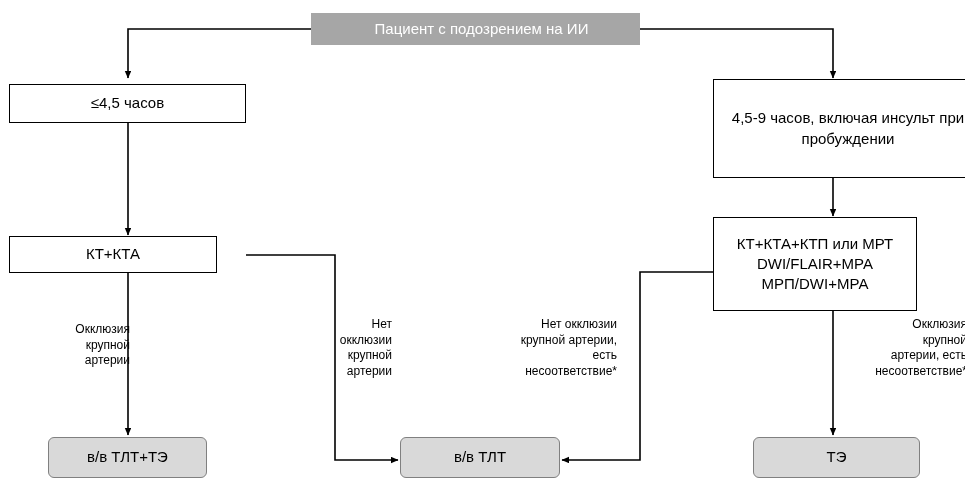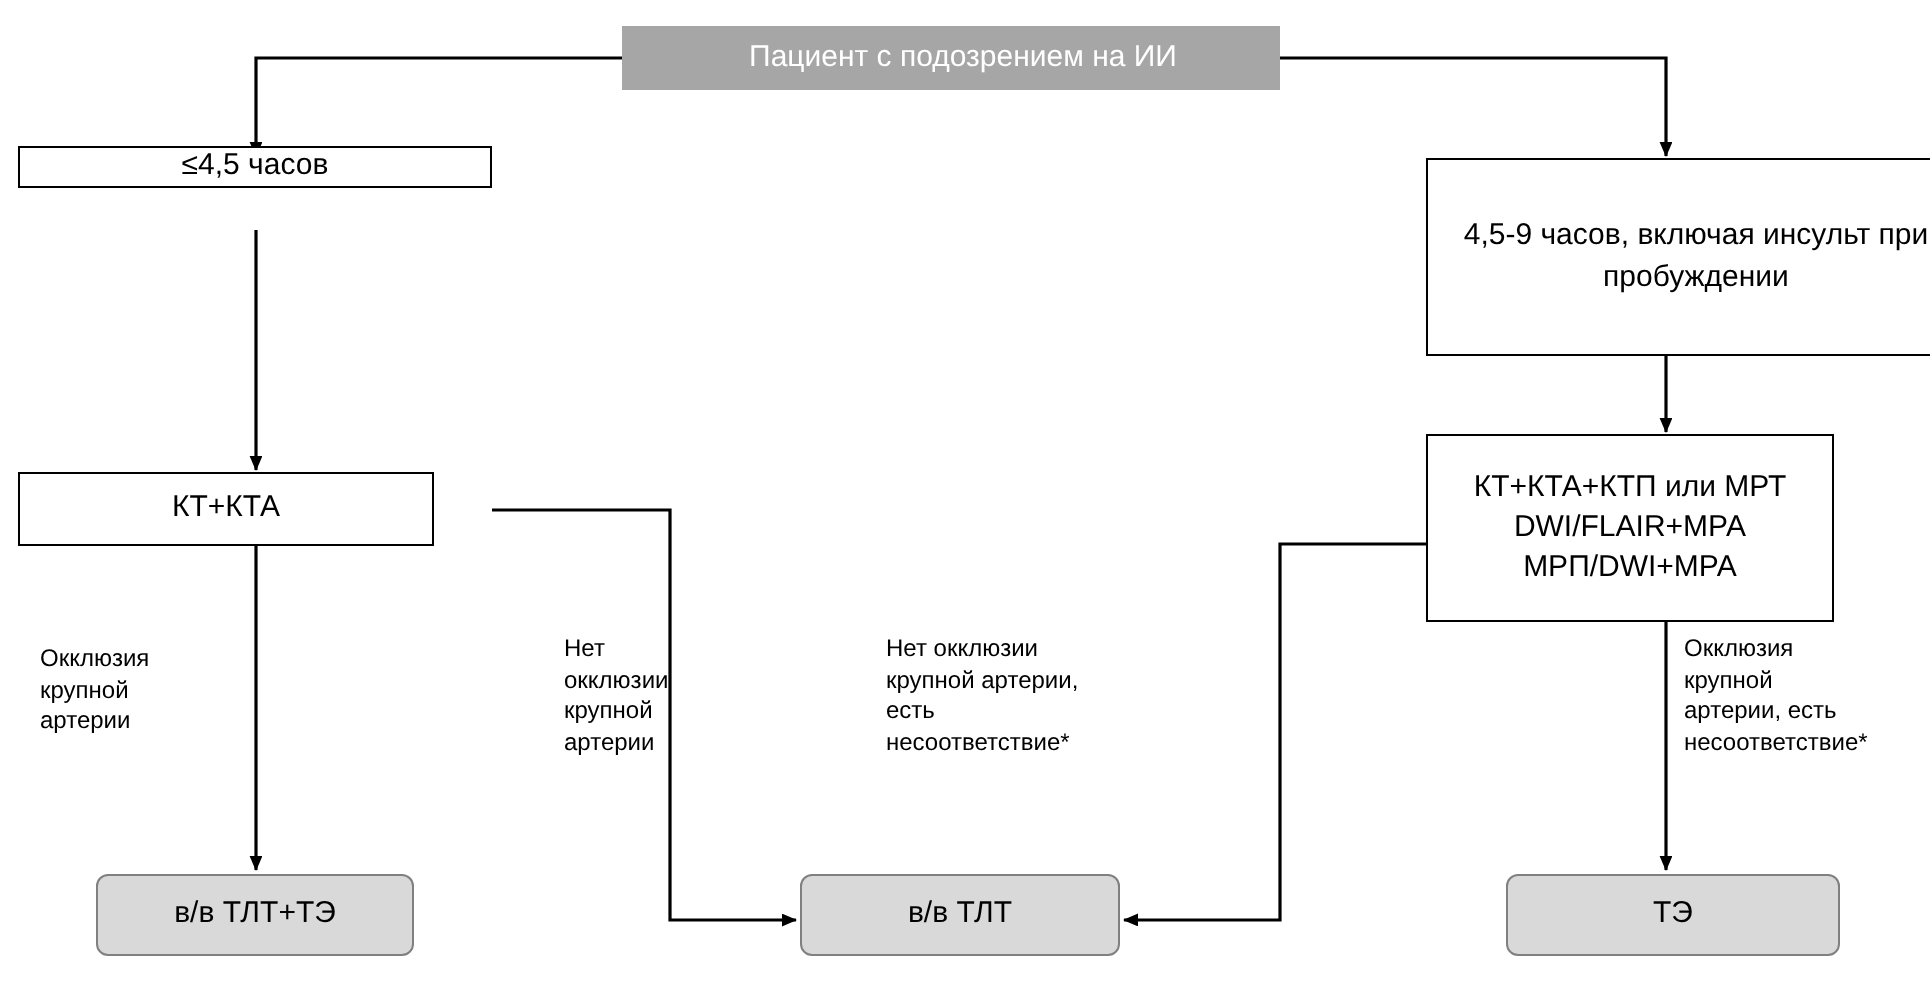--- a/index.html
+++ b/index.html
@@ -42,21 +42,21 @@
     font-size: 15px;
   }
   .node.rounded {
     border-radius: 6px;
   }
   .label {
     position: absolute;
     font-size: 12px;
     line-height: 1.3;
     color: #000000;
-    text-align: left;
+    text-align: right;
     white-space: pre-line;
   }
   svg.edges {
     position: absolute;
     left: 0;
     top: 0;
     width: 965px;
     height: 491px;
     pointer-events: none;
   }
@@ -89,21 +89,21 @@
       <path d="M713,272 L640,272 L640,460 L562,460" marker-end="url(#arrow)"></path>
 
       <path d="M833,311 L833,435" marker-end="url(#arrow)"></path>
     </g>
   </svg>
 
   <div class="node header" style="left:311px; top:13px; width:329px; height:32px;padding-left:18px;">
     <span>Пациент с подозрением на ИИ</span>
   </div>
 
-  <div class="node" style="left:9px; top:73px; width:237px; height:21px;">
+  <div class="node" style="left:9px; top:84px; width:237px; height:39px;">
     <span>≤4,5 часов</span>
   </div>
 
   <div class="node" style="left:713px; top:79px; width:270px; height:99px;">
     <span>4,5-9 часов, включая инсульт при пробуждении</span>
   </div>
 
   <div class="node" style="left:9px; top:236px; width:208px; height:37px;">
     <span>КТ+КТА</span>
   </div>
@@ -126,21 +126,21 @@
 
   <div class="label" style="left:20px; top:322px; width:110px;">Окклюзия
 крупной
 артерии</div>
 
   <div class="label" style="left:282px; top:317px; width:110px;">Нет
 окклюзии
 крупной
 артерии</div>
 
-  <div class="label" style="left:443px; top:317px; width:160px;">Нет окклюзии
+  <div class="label" style="left:457px; top:317px; width:160px;">Нет окклюзии
 крупной артерии,
 есть
 несоответствие*</div>
 
   <div class="label" style="left:842px; top:317px; width:125px;">Окклюзия
 крупной
 артерии, есть
 несоответствие*</div>
 
 </div>

